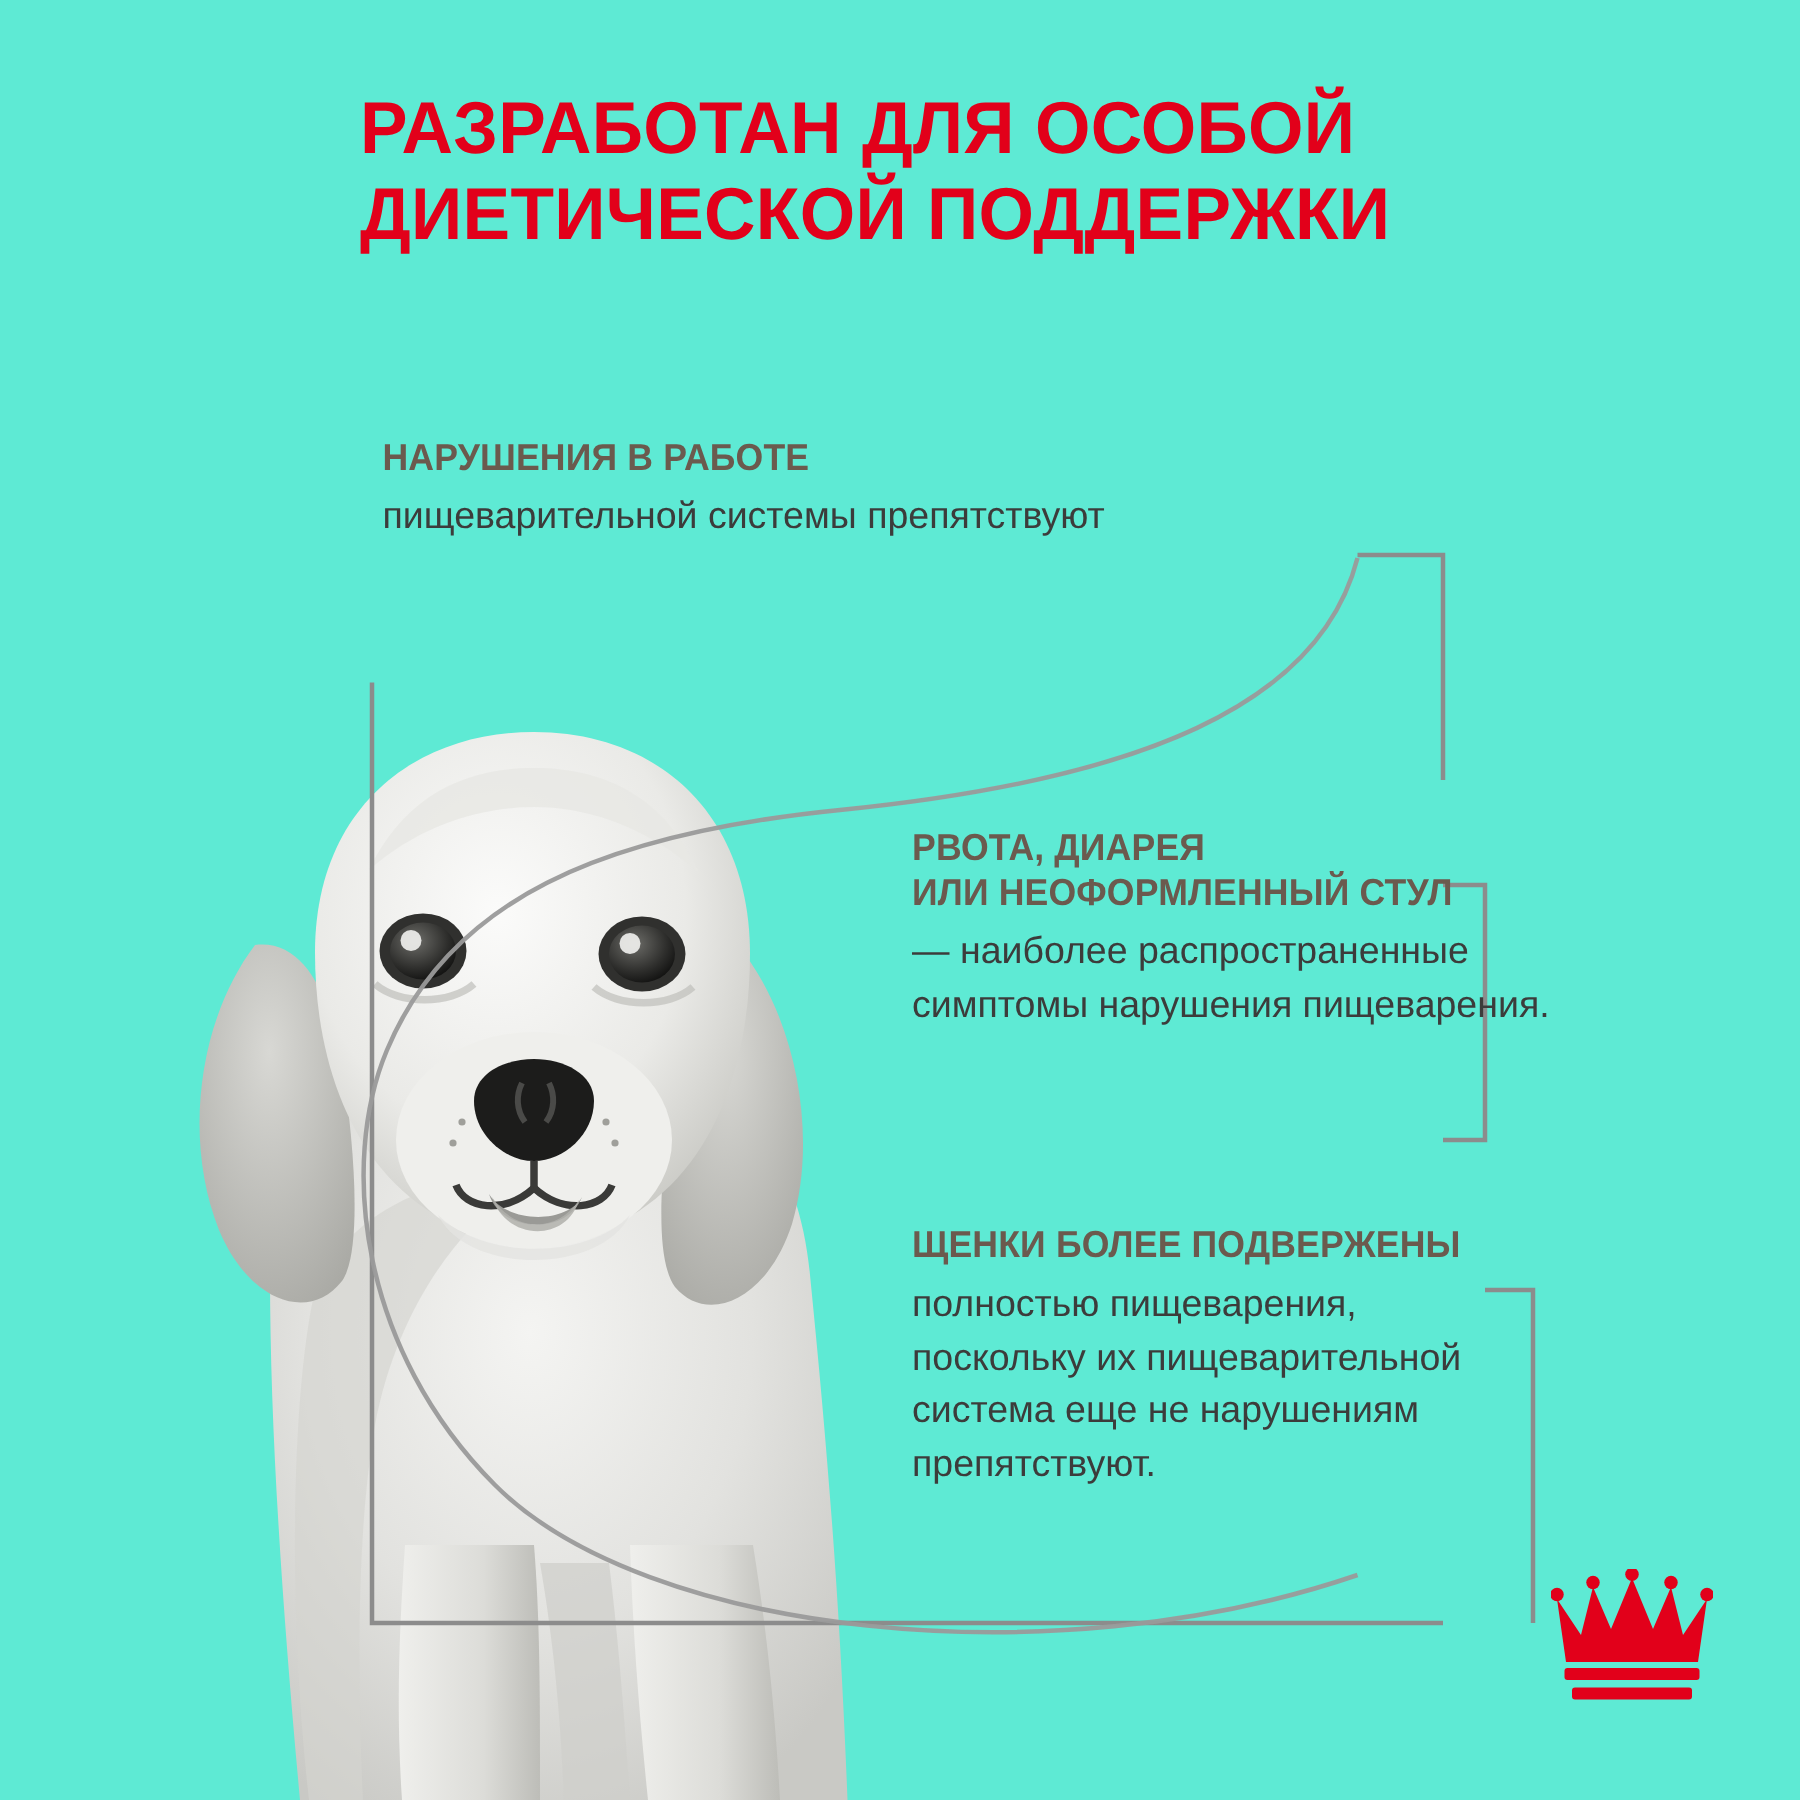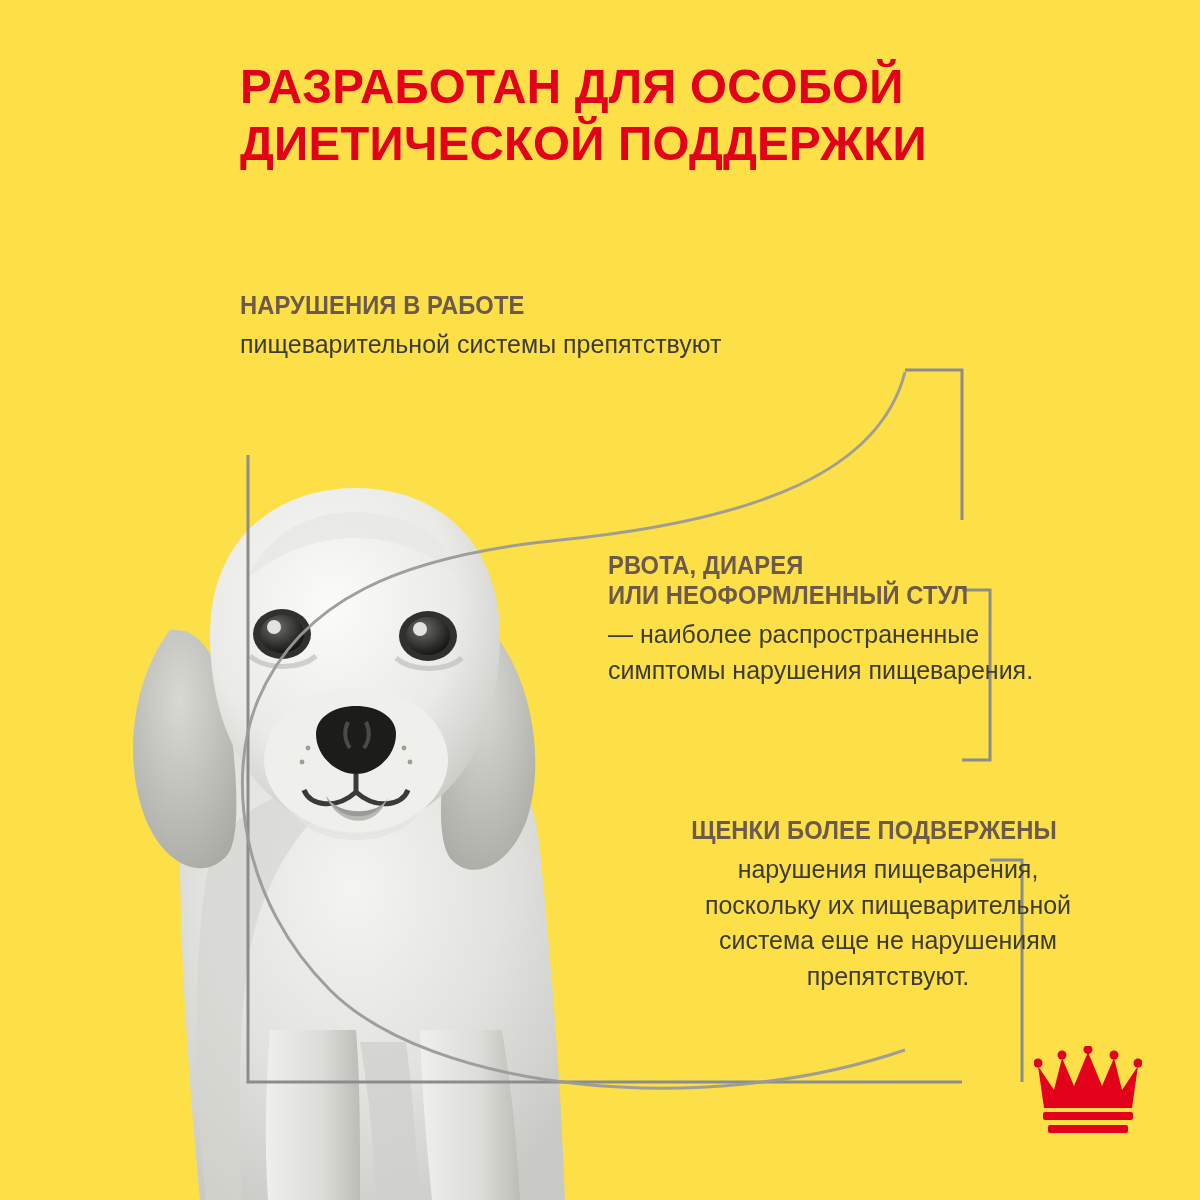--- a/index.html
+++ b/index.html
@@ -5,21 +5,21 @@
   html, body {
     margin: 0;
     padding: 0;
     background: #ffffff;
   }
   .page {
     position: relative;
     width: 1200px;
     height: 1200px;
     overflow: hidden;
-    background: #fde047;
+    background: #5eead4;
     font-family: "Liberation Sans", sans-serif;
     -webkit-font-smoothing: antialiased;
   }
 
   
   .photo {
     position: absolute;
     left: 60px;
     top: 430px;
     width: 640px;
@@ -72,23 +72,23 @@
   }
   .block .head .l2 { display: block; }
   .block .body {
     color: #3c3c3b;
     font-size: 25px;
     line-height: 1.42;
     font-family: "Liberation Sans", sans-serif;
   }
   .block .body .l { display: block; white-space: nowrap; }
 
-  #block-1 { left: 240px; top: 290px; width: 680px; }
+  #block-1 { left: 255px; top: 290px; width: 680px; }
   #block-2 { left: 608px; top: 550px; width: 600px; }
-  #block-3 { left: 608px; top: 815px; width: 560px; text-align: center; }
+  #block-3 { left: 608px; top: 815px; width: 560px; }
 
   
   .logo {
     position: absolute;
     right: 58px;
     bottom: 62px;
     width: 108px;
     height: 92px;
   }
 </style>
@@ -222,21 +222,21 @@
       <span class="l">— наиболее распространенные</span>
       <span class="l">симптомы нарушения пищеварения.</span>
     </div>
   </div>
 
   <div class="block" id="block-3">
     <div class="head">
       <span>ЩЕНКИ БОЛЕЕ ПОДВЕРЖЕНЫ</span>
     </div>
     <div class="body">
-      <span class="l">нарушения пищеварения,</span>
+      <span class="l">полностью пищеварения,</span>
       <span class="l">поскольку их пищеварительной</span>
       <span class="l">система еще не нарушениям</span>
       <span class="l">препятствуют.</span>
     </div>
   </div>
 
   <div class="logo">
     <svg viewBox="0 0 108 92" width="108" height="92" xmlns="http://www.w3.org/2000/svg" aria-hidden="true">
       <g fill="#e2001a">
 

